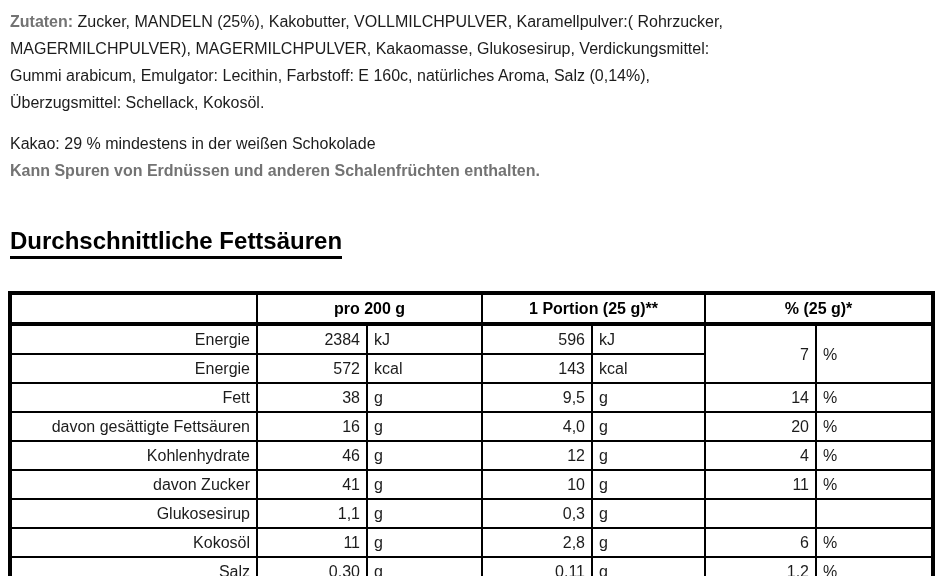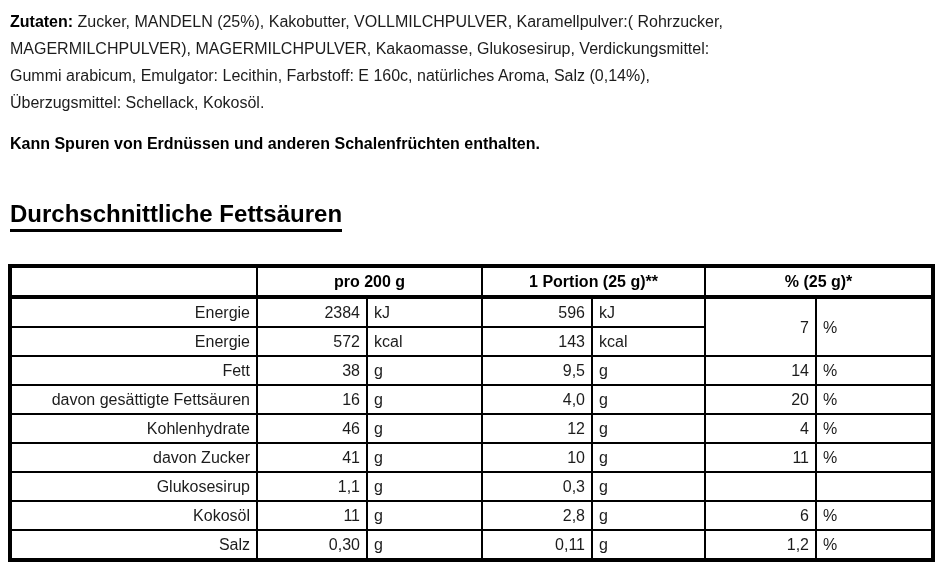--- a/index.html
+++ b/index.html
@@ -9,21 +9,21 @@
     width: 941px;
     height: 576px;
     background: #ffffff;
     color: #1c1c1c;
     font-family: "Liberation Sans", sans-serif;
     font-size: 16px;
     line-height: 27px;
     padding: 8px 10px 0 10px;
     overflow: hidden;
   }
-  .b { font-weight: 700; color: #000000; }
+  .b { font-weight: 700; color: #737373; }
   .blk { display: block; }
   .notes { margin-top: 14px; }
   .title {
     width: fit-content;
     margin-top: 44px;
     font-size: 24px;
     line-height: 26px;
     font-weight: 700;
     color: #000000;
     border-bottom: 3px solid #000000;
@@ -60,20 +60,21 @@
   td.unit { text-align: left; padding-left: 6px; }
 </style>
 </head>
 <body>
 
 <div class="page">
 
   <p class="ingredients"><span class="b">Zutaten:</span><span> Zucker, MANDELN (25%), Kakobutter, VOLLMILCHPULVER, Karamellpulver:( Rohrzucker,</span><span class="blk">MAGERMILCHPULVER), MAGERMILCHPULVER, Kakaomasse, Glukosesirup, Verdickungsmittel:</span><span class="blk">Gummi arabicum, Emulgator: Lecithin, Farbstoff: E 160c, natürliches Aroma, Salz (0,14%),</span><span class="blk">Überzugsmittel: Schellack, Kokosöl.</span></p>
 
   <p class="notes">
+    <span class="blk">Kakao: 29 % mindestens in der weißen Schokolade</span>
     <span class="blk b">Kann Spuren von Erdnüssen und anderen Schalenfrüchten enthalten.</span>
   </p>
 
   <h1 class="title">Durchschnittliche Fettsäuren</h1>
 
   <table class="nutrition">
     <colgroup>
       <col style="width:247px">
       <col style="width:110px">
       <col style="width:115px">

